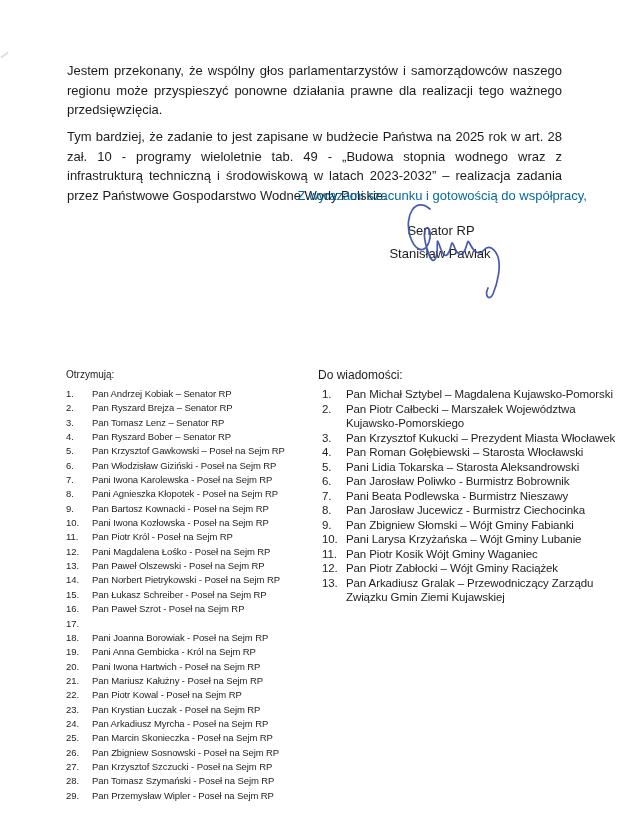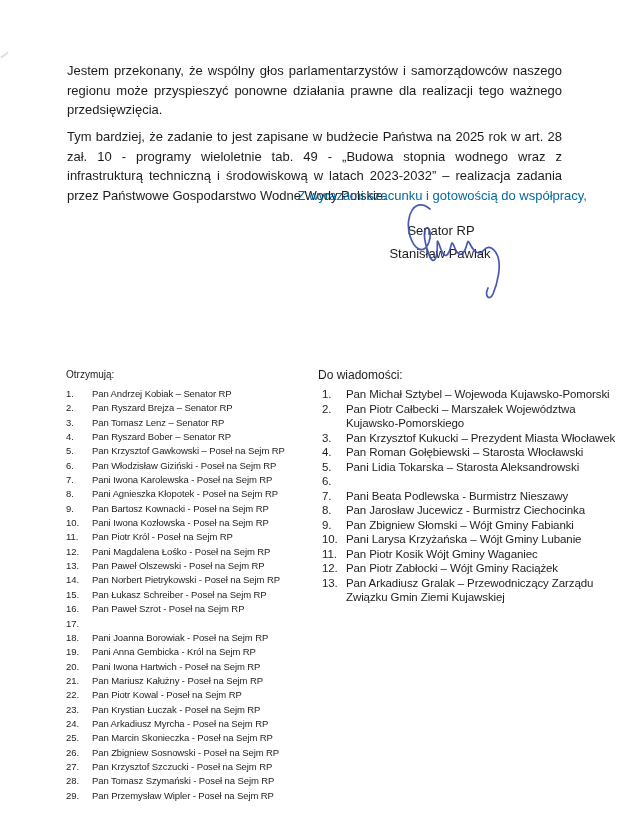--- a/index.html
+++ b/index.html
@@ -203,40 +203,41 @@
       <li>
       <span class="num"></span>
       <span class="txt">Pan Przemysław Wipler - Poseł na Sejm RP</span>
     </li>
     </ol>
 
   <div class="col-heading heading-right">Do wiadomości:</div>
   <ol class="dist list-right">
       <li>
       <span class="num"></span>
-      <span class="txt">Pan Michał Sztybel – Wojewoda Kujawsko-Pomorski</span>
+      <span class="txt">Pan Michał Sztybel – Magdalena Kujawsko-Pomorski</span>
     </li>
       <li>
       <span class="num"></span>
       <span class="txt">Pan Piotr Całbecki – Marszałek Województwa Kujawsko-Pomorskiego</span>
     </li>
       <li>
       <span class="num"></span>
       <span class="txt">Pan Krzysztof Kukucki – Prezydent Miasta Włocławek</span>
     </li>
       <li>
       <span class="num"></span>
       <span class="txt">Pan Roman Gołębiewski – Starosta Włocławski</span>
     </li>
       <li>
       <span class="num"></span>
       <span class="txt">Pani Lidia Tokarska – Starosta Aleksandrowski</span>
     </li>
       <li>
       <span class="num"></span>
+      <span class="txt">Pan Jarosław Poliwko - Burmistrz Bobrownik</span>
     </li>
       <li>
       <span class="num"></span>
       <span class="txt">Pani Beata Podlewska - Burmistrz Nieszawy</span>
     </li>
       <li>
       <span class="num"></span>
       <span class="txt">Pan Jarosław Jucewicz - Burmistrz Ciechocinka</span>
     </li>
       <li>

